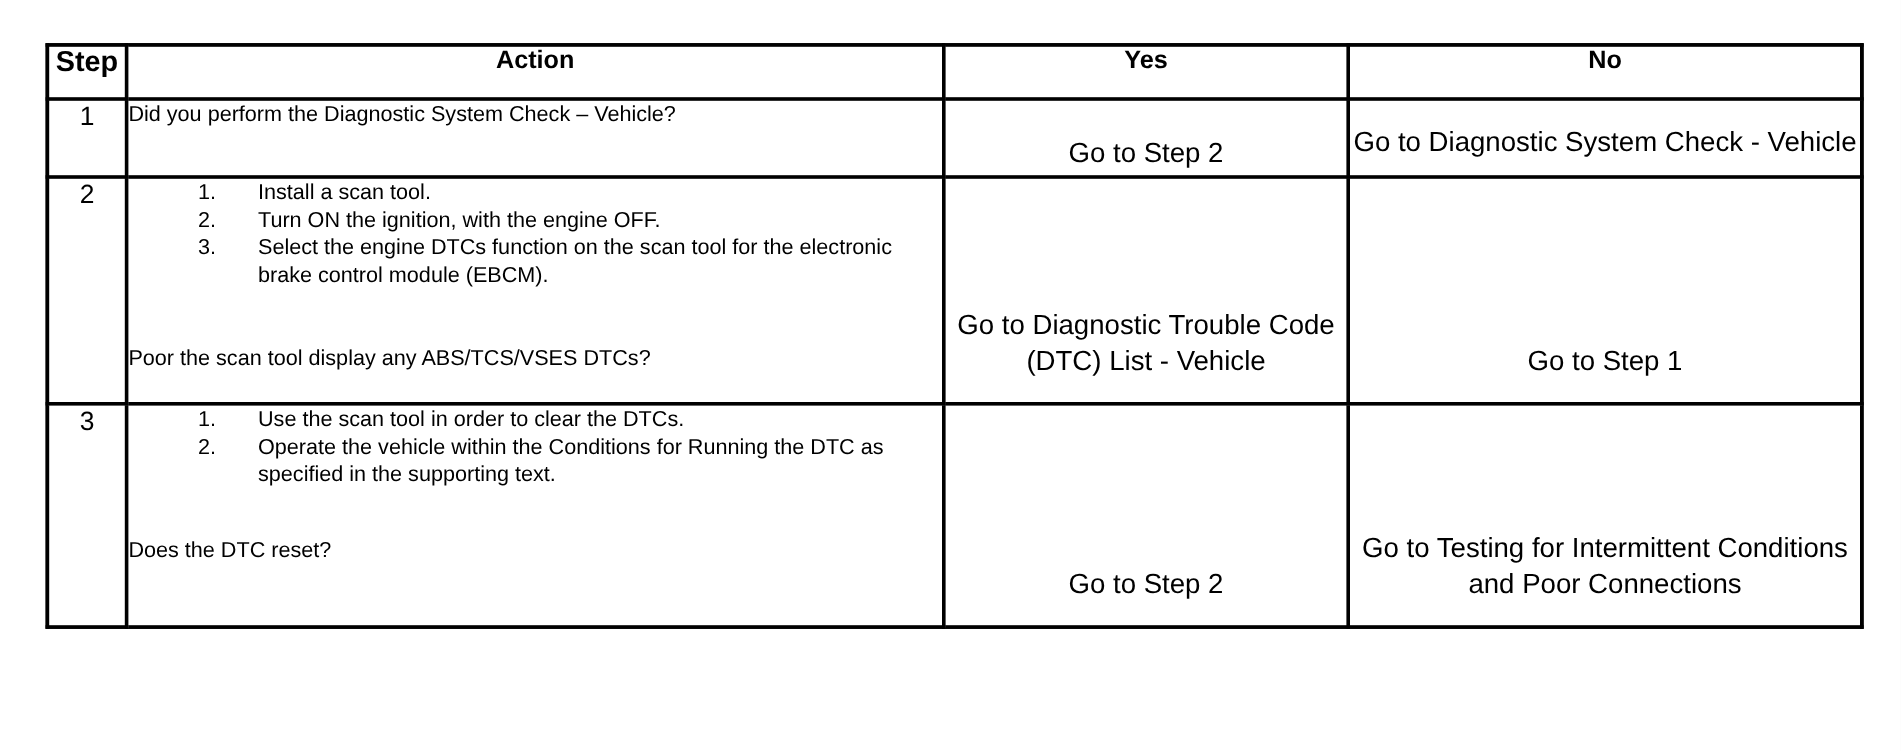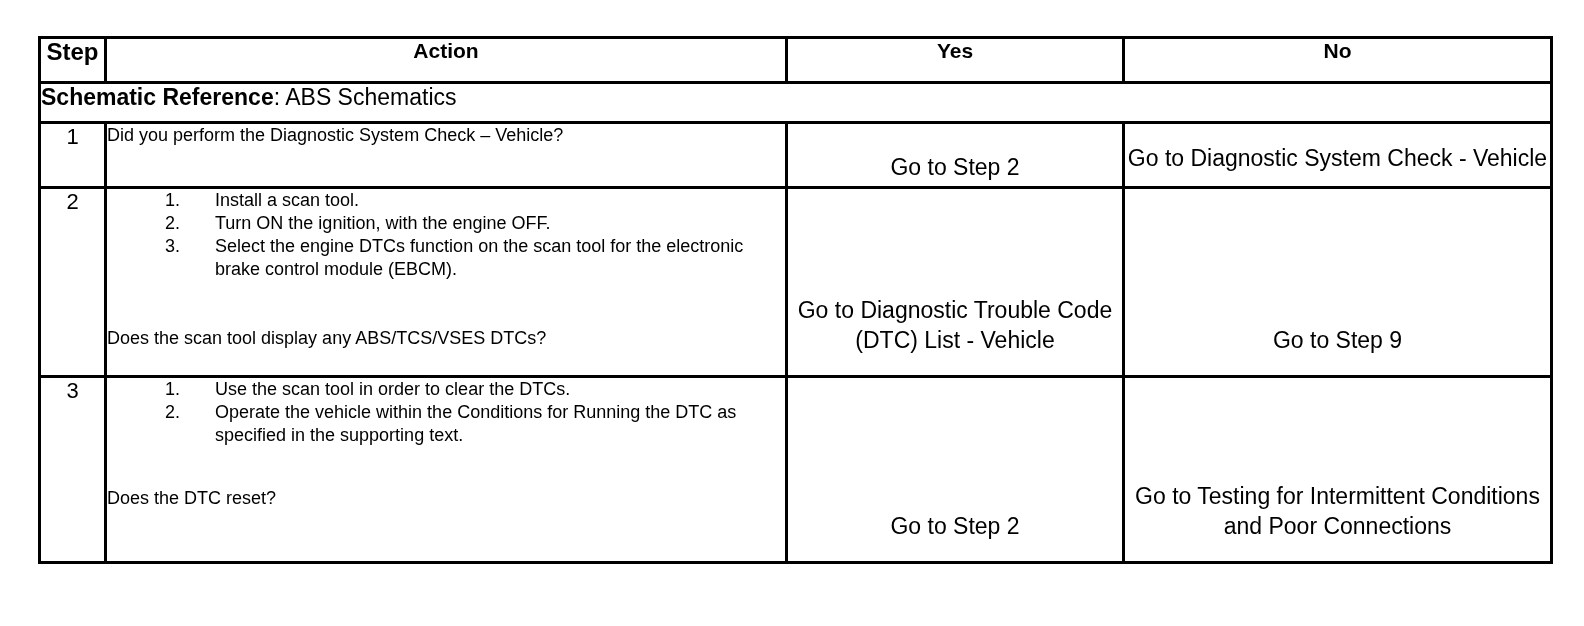--- a/index.html
+++ b/index.html
@@ -141,23 +141,20 @@
       <tr>
         <th class="hdr-cell hdr-step">Step</th>
         <th class="hdr-cell">Action</th>
         <th class="hdr-cell">Yes</th>
         <th class="hdr-cell">No</th>
       </tr>
     </thead>
 
     <tbody>
 
-      <tr>
-        <td class="schematic-cell" colspan="4"><span class="schematic-label">Schematic Reference</span><span class="schematic-value">: ABS Schematics</span></td>
-      </tr>
 
       <tr class="row-1">
         <td class="step-cell">1</td>
         <td class="action-cell">
           <div class="question-line">Did you perform the Diagnostic System Check – Vehicle?</div>
         </td>
         <td class="answer-cell mid-1">
           <span class="answer-inner">Go to Step 2</span>
         </td>
         <td class="answer-cell top-1">
@@ -176,27 +173,27 @@
             <li>
               <span class="num">2.</span>
               <span>Turn ON the ignition, with the engine OFF.</span>
             </li>
             <li>
               <span class="num">3.</span>
               <span>Select the engine DTCs function on the scan tool for the electronic brake control module (EBCM).</span>
             </li>
           </ol>
           <div class="gap-lg"></div>
-          <div class="question-line">Does the scan tool display any ABS/TCS/VSES DTCs?</div>
+          <div class="question-line">Poor the scan tool display any ABS/TCS/VSES DTCs?</div>
         </td>
         <td class="answer-cell bot">
           <span class="answer-inner">Go to Diagnostic Trouble Code (DTC) List - Vehicle</span>
         </td>
         <td class="answer-cell bot">
-          <span class="answer-inner">Go to Step 9</span>
+          <span class="answer-inner">Go to Step 1</span>
         </td>
       </tr>
 
       <tr class="row-3">
         <td class="step-cell">3</td>
         <td class="action-cell">
           <ol class="sub-list">
             <li>
               <span class="num">1.</span>
               <span>Use the scan tool in order to clear the DTCs.</span>

